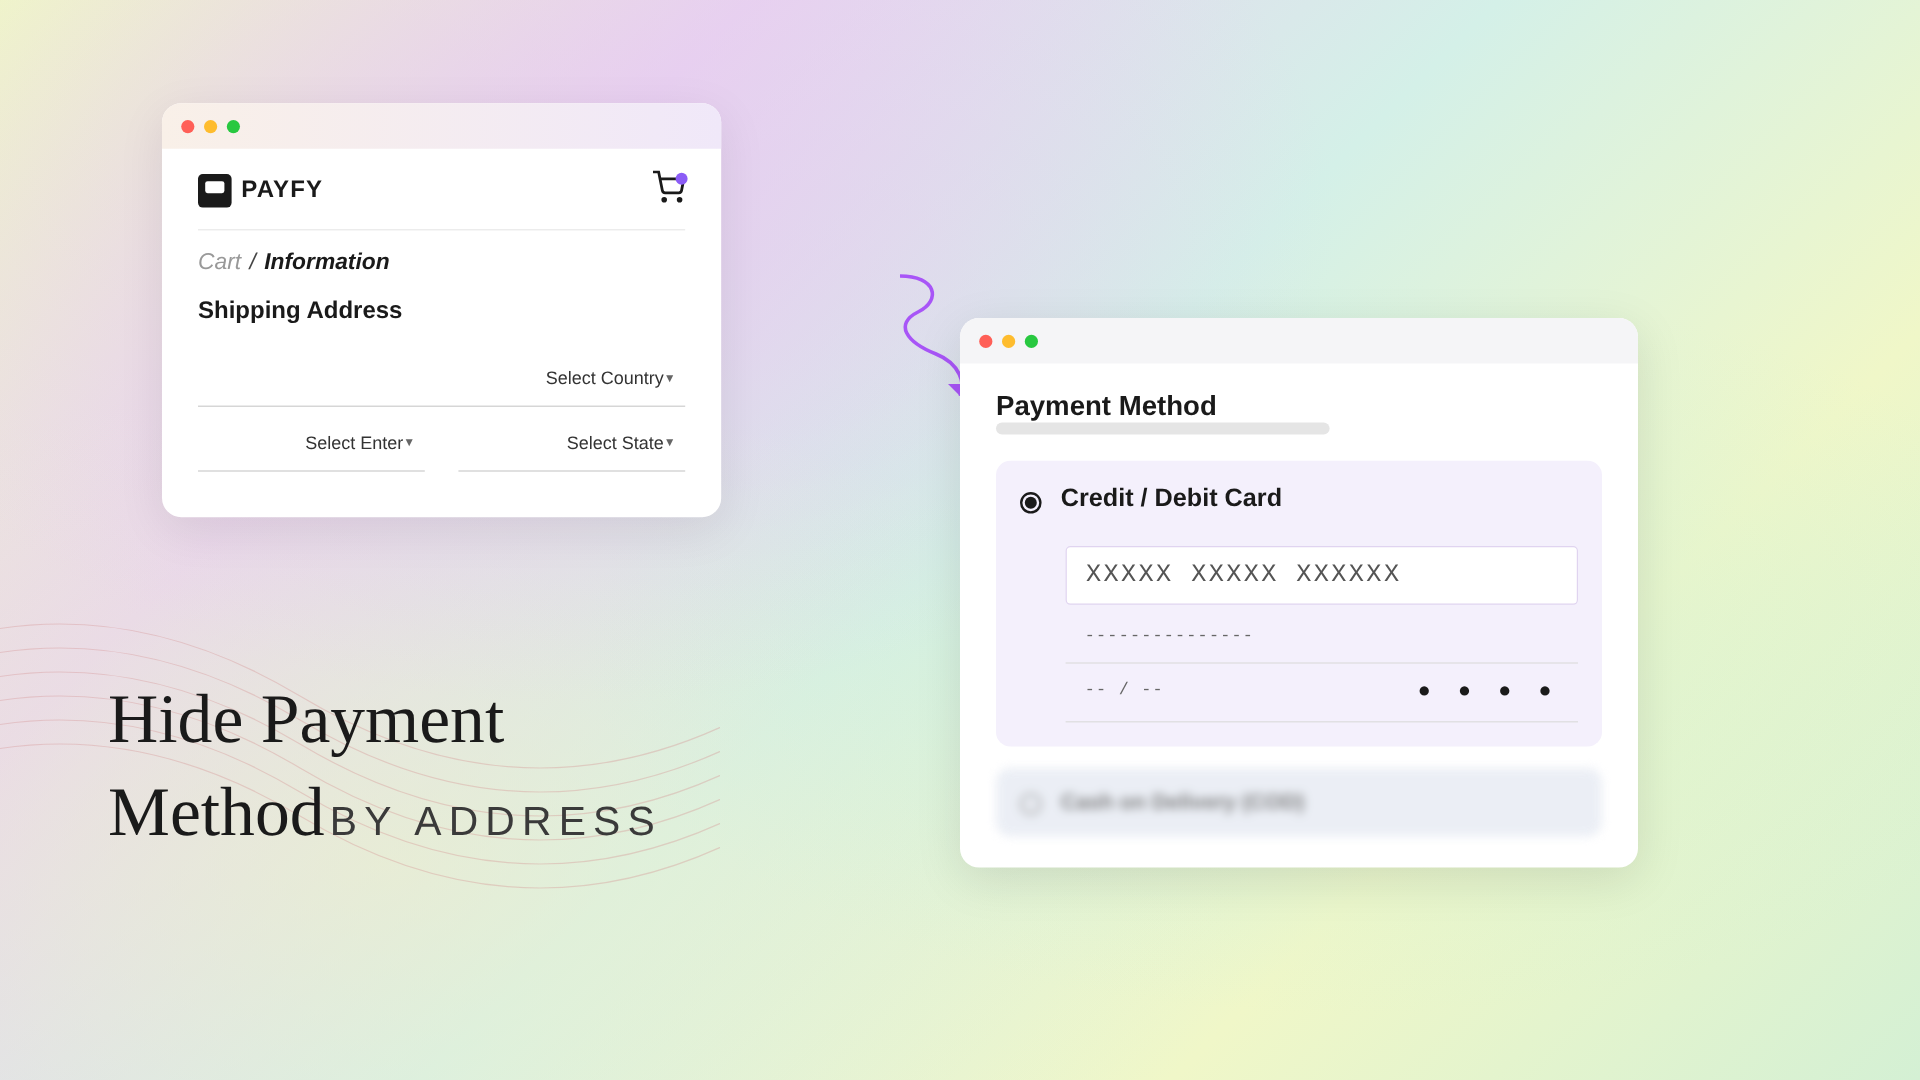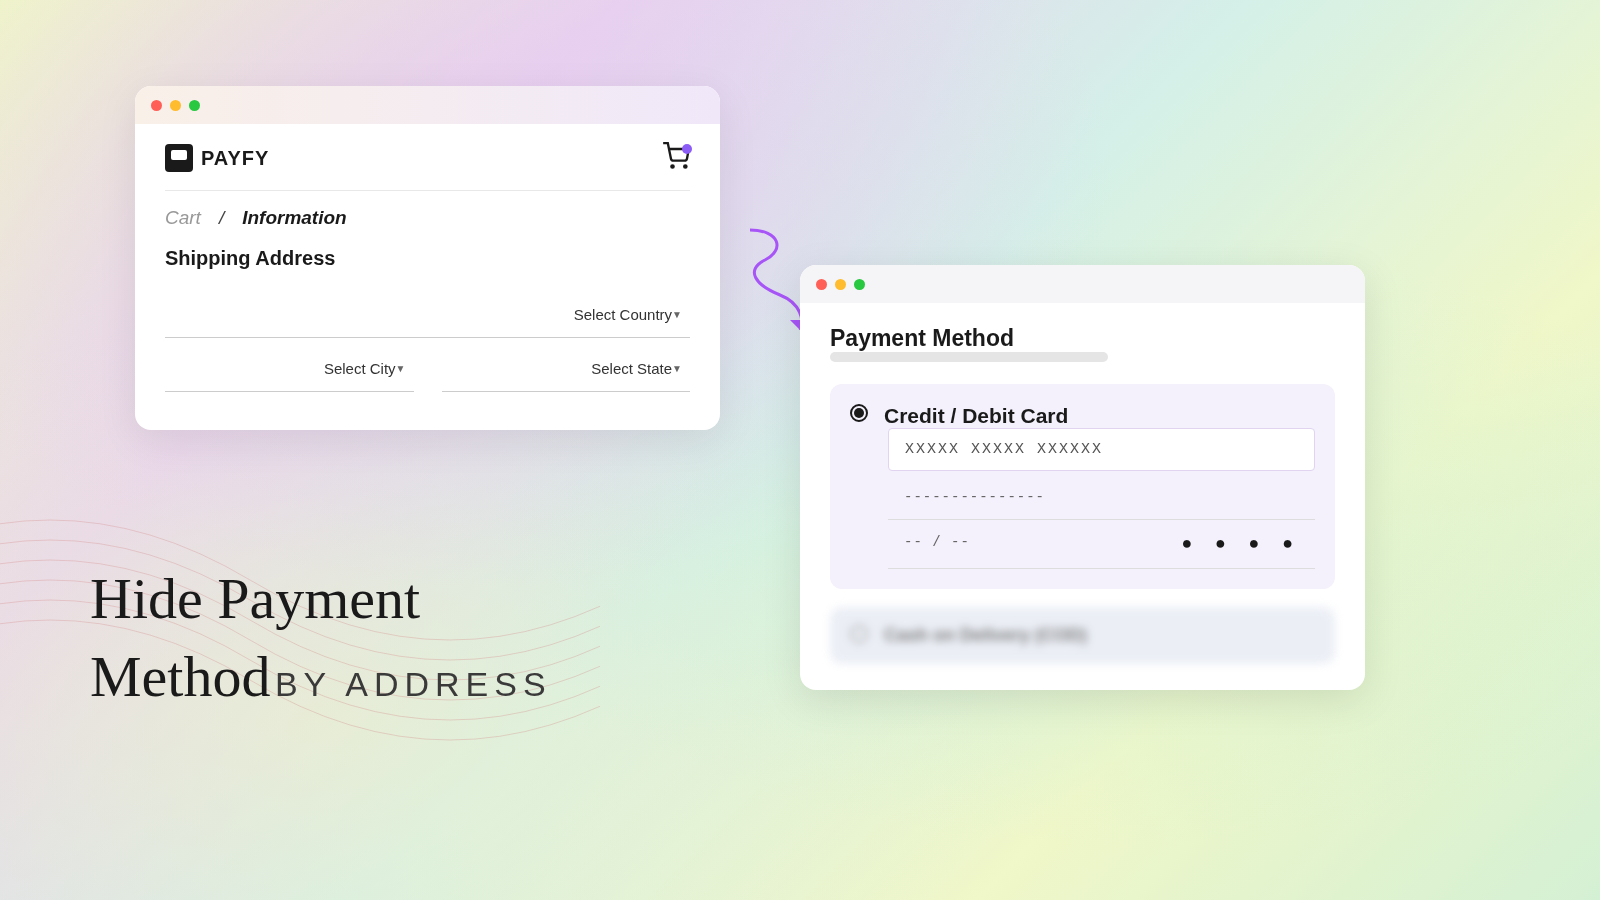--- a/index.html
+++ b/index.html
@@ -27,21 +27,21 @@
   width: 700px;
   height: 400px;
   opacity: 0.35;
 }
 
 
 .window1 {
   position: absolute;
   left: 135px;
   top: 86px;
-  width: 585px;
+  width: 466px;
   background: #fff;
   border-radius: 16px;
   box-shadow: 0 10px 40px rgba(0,0,0,0.08);
 }
 .window-header {
   height: 38px;
   display: flex;
   align-items: center;
   padding: 0 16px;
   gap: 8px;
@@ -80,21 +80,21 @@
 .cart-icon { position: relative; }
 .cart-icon svg { width: 28px; height: 28px; }
 .cart-badge {
   position: absolute;
   right: -2px; top: 2px;
   width: 10px; height: 10px;
   background: #8b5cf6;
   border-radius: 50%;
 }
 
-.breadcrumb { display: flex; gap: 18px; font-size: 19px; margin-bottom: 18px; color: #1a1a1a; align-items: flex-end; }
+.breadcrumb { display: flex; gap: 7px; font-size: 19px; margin-bottom: 18px; color: #1a1a1a; align-items: flex-end; }
 .breadcrumb-item { font-style: italic; }
 .breadcrumb-item.inactive { color: #999; }
 .breadcrumb-item.active { font-weight: 700; }
 .breadcrumb-sep { font-style: italic; color: #444; }
 
 .section-title { font-size: 20px; font-weight: 700; margin-bottom: 22px; color: #1a1a1a; }
 
 .form-row { display: flex; gap: 28px; margin-bottom: 8px; }
 .form-field {
   flex: 1;
@@ -130,21 +130,21 @@
 .window2 .window-header { background: #f5f5f7; border-radius: 16px 16px 0 0; }
 .window2-body { padding: 22px 30px 26px; }
 .payment-title { font-size: 23px; font-weight: 700; color: #1a1a1a; }
 .progress-bar { width: 55%; height: 10px; background: #e5e5e5; border-radius: 5px; margin-bottom: 22px; }
 
 .payment-option {
   border-radius: 12px;
   padding: 20px;
 }
 .payment-option.selected { background: #f4f0fc; }
-.option-header { display: flex; align-items: flex-start; gap: 16px; margin-bottom: 0; }
+.option-header { display: flex; align-items: flex-end; gap: 16px; margin-bottom: 27px; }
 .radio {
   width: 18px; height: 18px;
   border: 2px solid #1a1a1a;
   border-radius: 50%;
   display: flex;
   align-items: center;
   justify-content: center;
 }
 .radio.checked::after {
   content: '';
@@ -154,21 +154,21 @@
 }
 .option-label { font-size: 21px; font-weight: 700; color: #1a1a1a; }
 
 .card-form { padding-left: 38px; }
 .card-input {
   background: #fff;
   border: 1px solid #e0d4f0;
   border-radius: 4px;
   padding: 12px 16px;
   font-family: 'Courier New', monospace;
-  font-size: 15px;
+  font-size: 21px;
   letter-spacing: 2px;
   color: #555;
   margin-bottom: 4px;
 }
 .card-row {
   border-bottom: 1px solid #ddd;
   padding: 14px 16px;
   font-family: 'Courier New', monospace;
   font-size: 14px;
   color: #666;
@@ -252,21 +252,21 @@
     </div>
     <div class="section-title">Shipping Address</div>
     <div class="form-row">
       <div class="form-field">
         <span>Select Country</span>
         <span class="dropdown-caret">▼</span>
       </div>
     </div>
     <div class="form-row">
       <div class="form-field">
-        <span>Select City</span>
+        <span>Select Enter</span>
         <span class="dropdown-caret">▼</span>
       </div>
       <div class="form-field">
         <span>Select State</span>
         <span class="dropdown-caret">▼</span>
       </div>
     </div>
   </div>
 </div>
 

